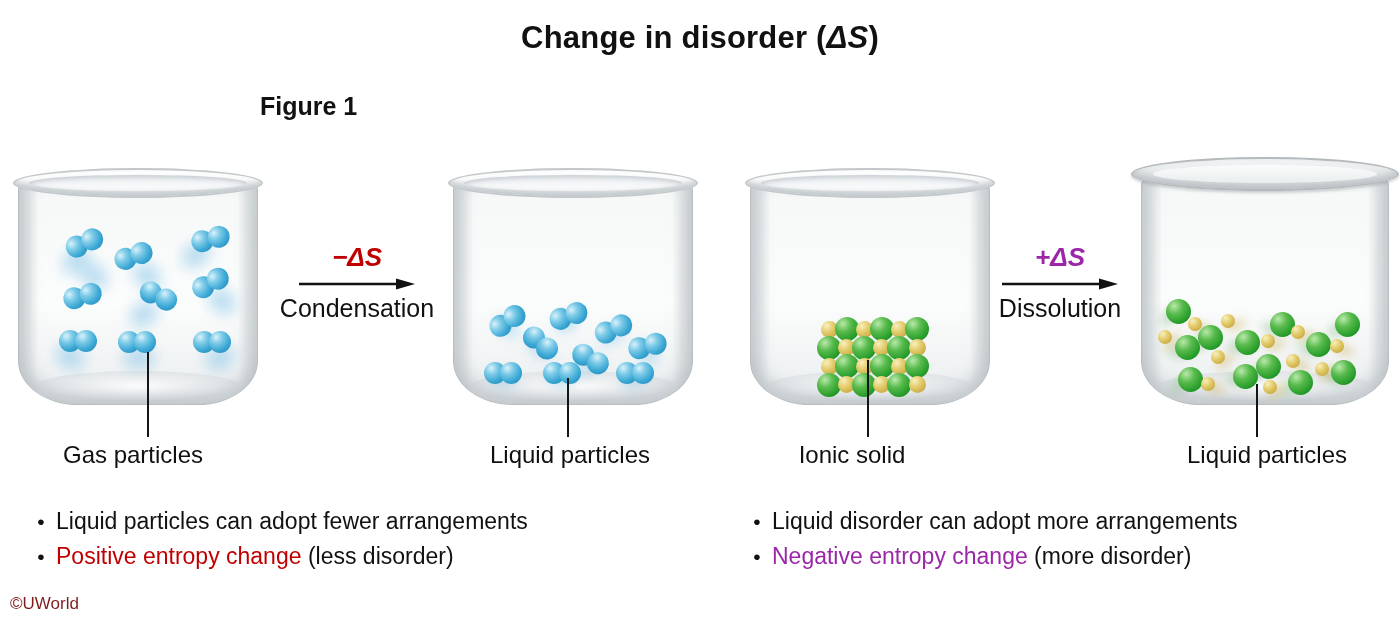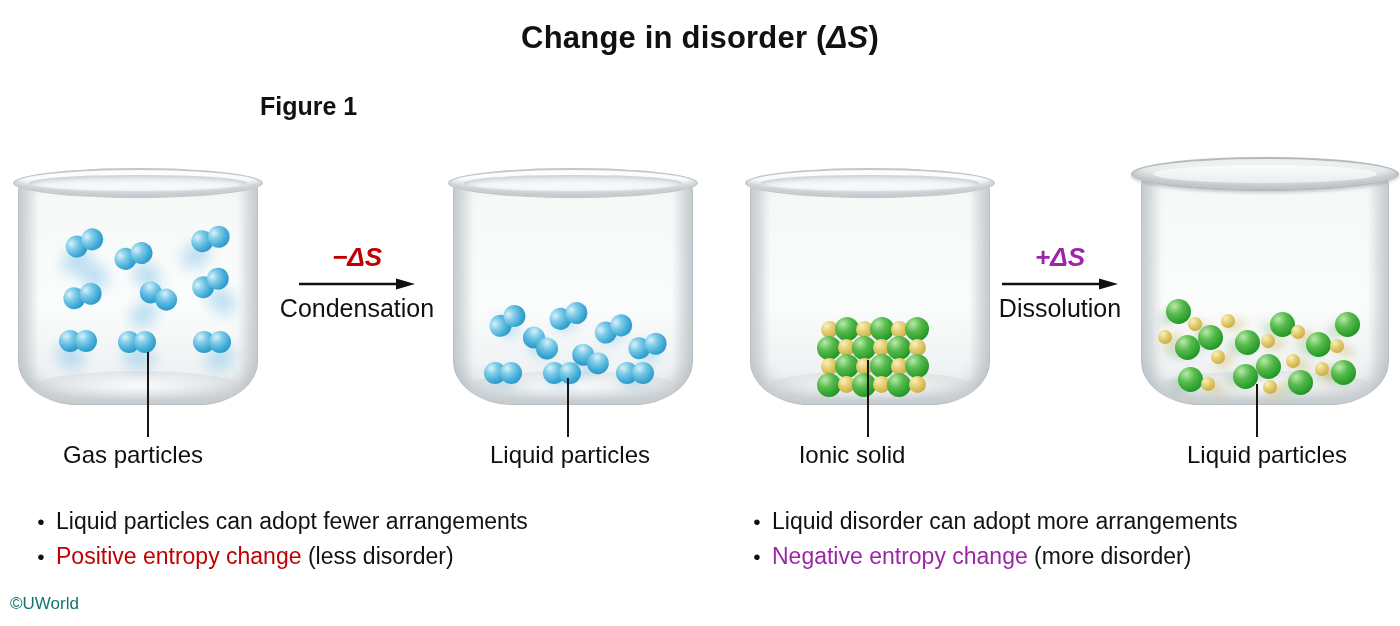--- a/index.html
+++ b/index.html
@@ -71,21 +71,21 @@
   .delta { font-size:26px; font-style:italic; font-weight:bold; line-height:30px; }
   .arrow-svg { display:block; margin:4px 0 1px 0; }
   .process-label { font-size:25px; line-height:30px; color:#111; }
   
   .pointer { position:absolute; width:2px; background:#151515; z-index:4; }
   .part-label { position:absolute; top:441px; width:220px; text-align:center; font-size:24px; color:#101010; }
   
   .notes { position:absolute; font-size:23px; line-height:35px; }
   .note-row { display:flex; align-items:flex-start; }
   .bullet { width:30px; text-align:center; flex:0 0 30px; font-size:21px; }
-  .credit { position:absolute; left:10px; top:594px; font-size:17px; color:#0f766e; }
+  .credit { position:absolute; left:10px; top:594px; font-size:17px; color:#7f1d1d; }
 </style>
 </head>
 <body>
 
 <div class="canvas">
 
   <div class="title"><span>Change in disorder (</span><span class="sym">ΔS</span><span>)</span></div>
 
   <div class="fig-label" style="left:260px;">Figure 1</div>
 

